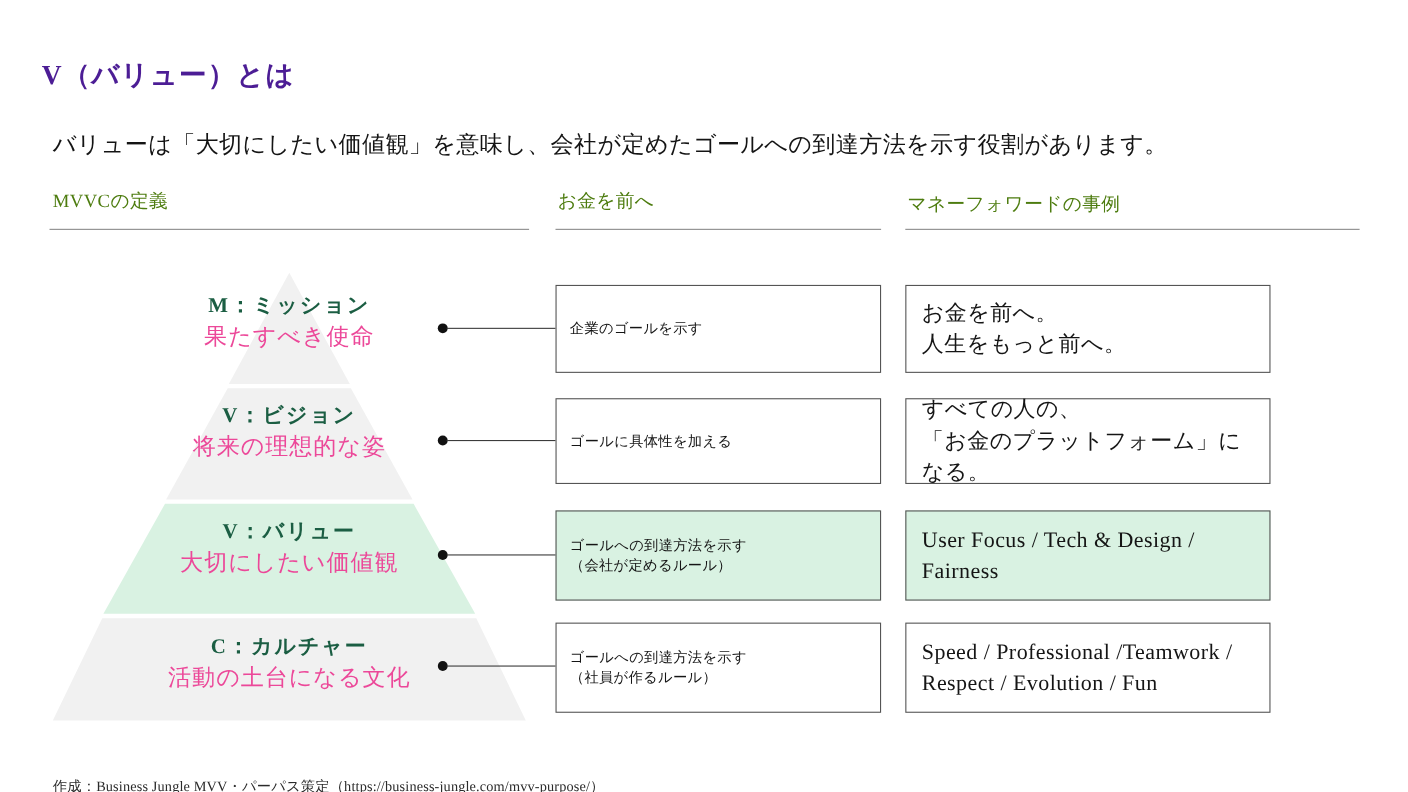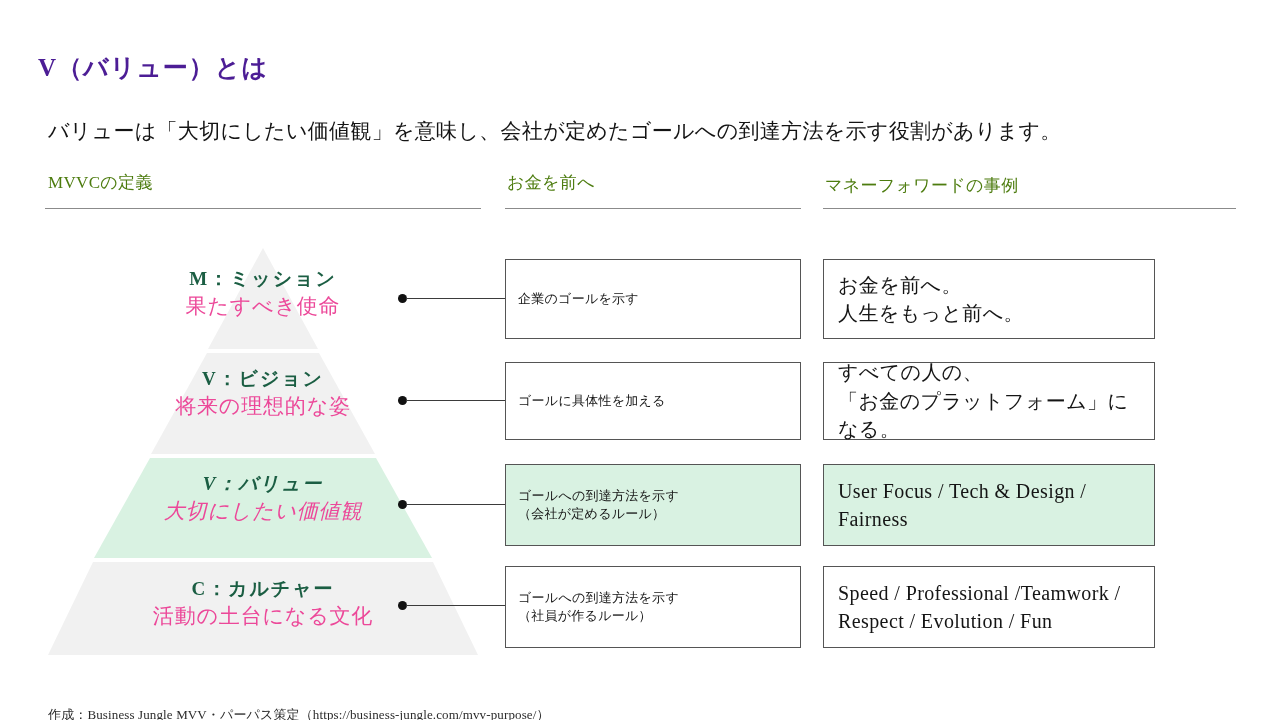--- a/index.html
+++ b/index.html
@@ -91,21 +91,21 @@
     letter-spacing: 0.1em;
   }
   .pyr-label .d {
     display: block;
     font-size: 21px;
     color: #ec4899;
     letter-spacing: 0.04em;
   }
   .pyr-label.l0 { top: 266px; }
   .pyr-label.l1 { top: 366px; }
-  .pyr-label.l2 { top: 471px; font-style: italic; }
+  .pyr-label.l2 { top: 471px; }
   .pyr-label.l3 { top: 576px; }
 
   
   .connector { position: absolute; }
   .dot {
     position: absolute;
     width: 9px;
     height: 9px;
     border-radius: 50%;
     background: #111111;

